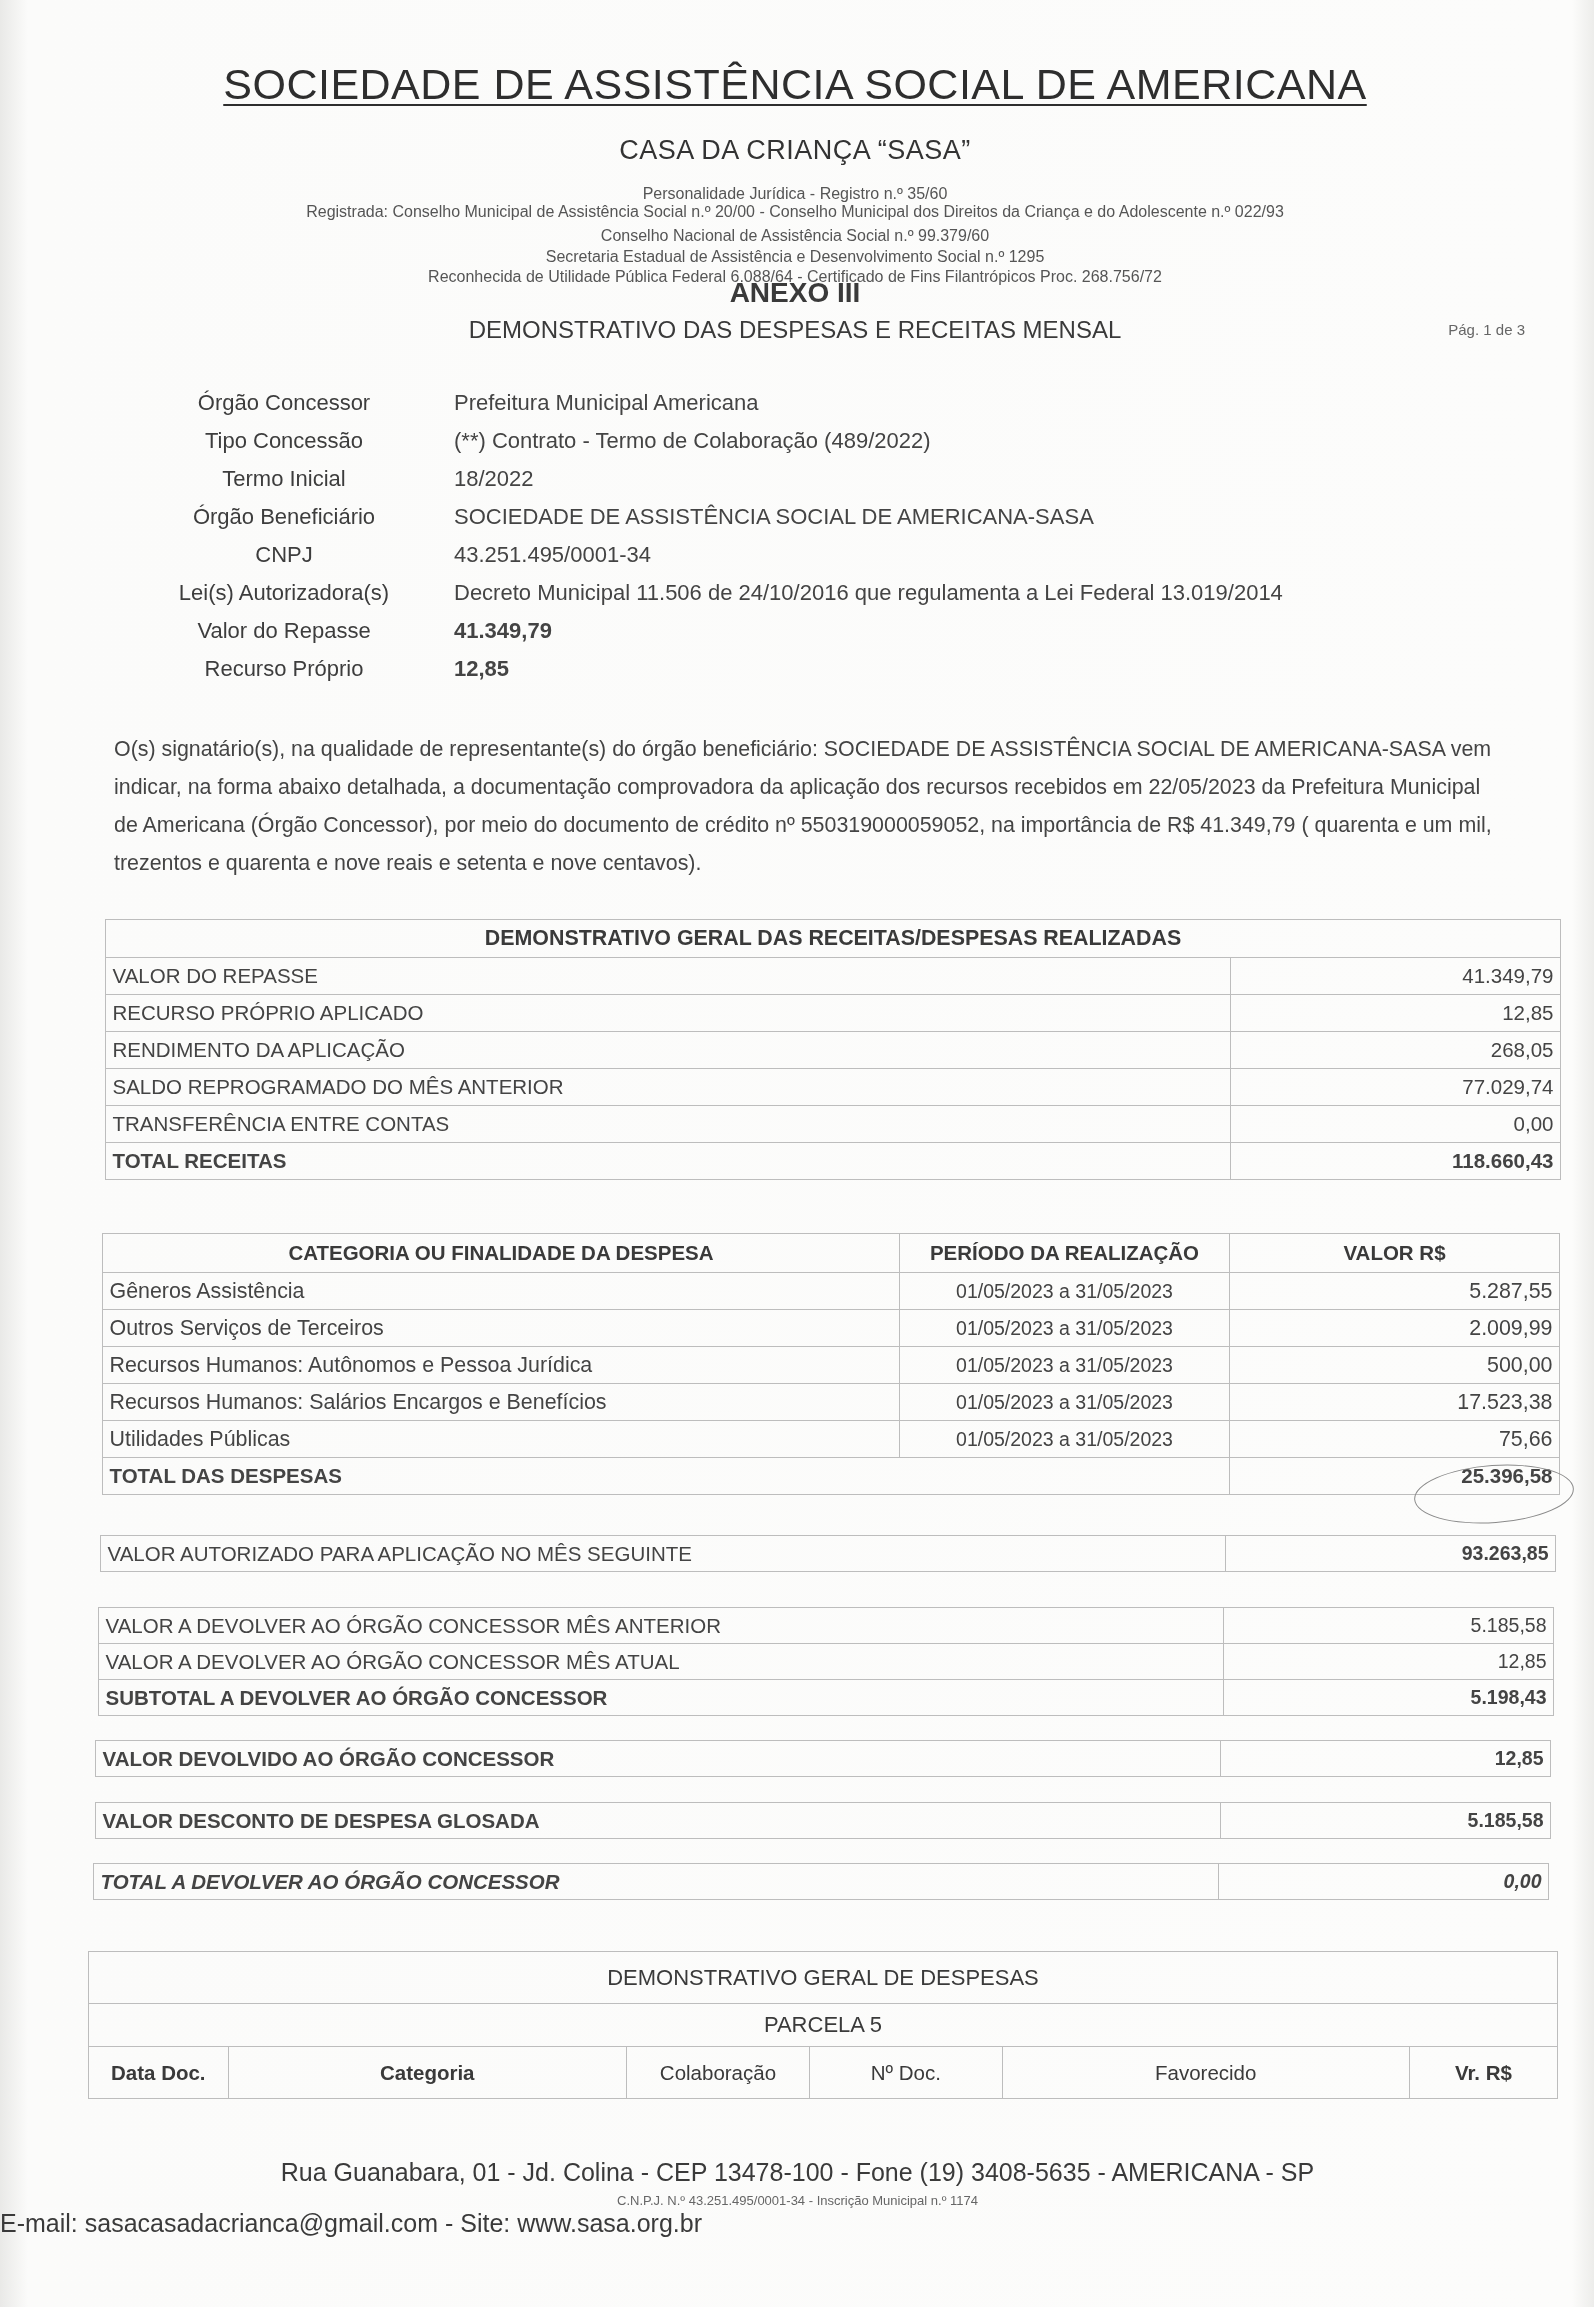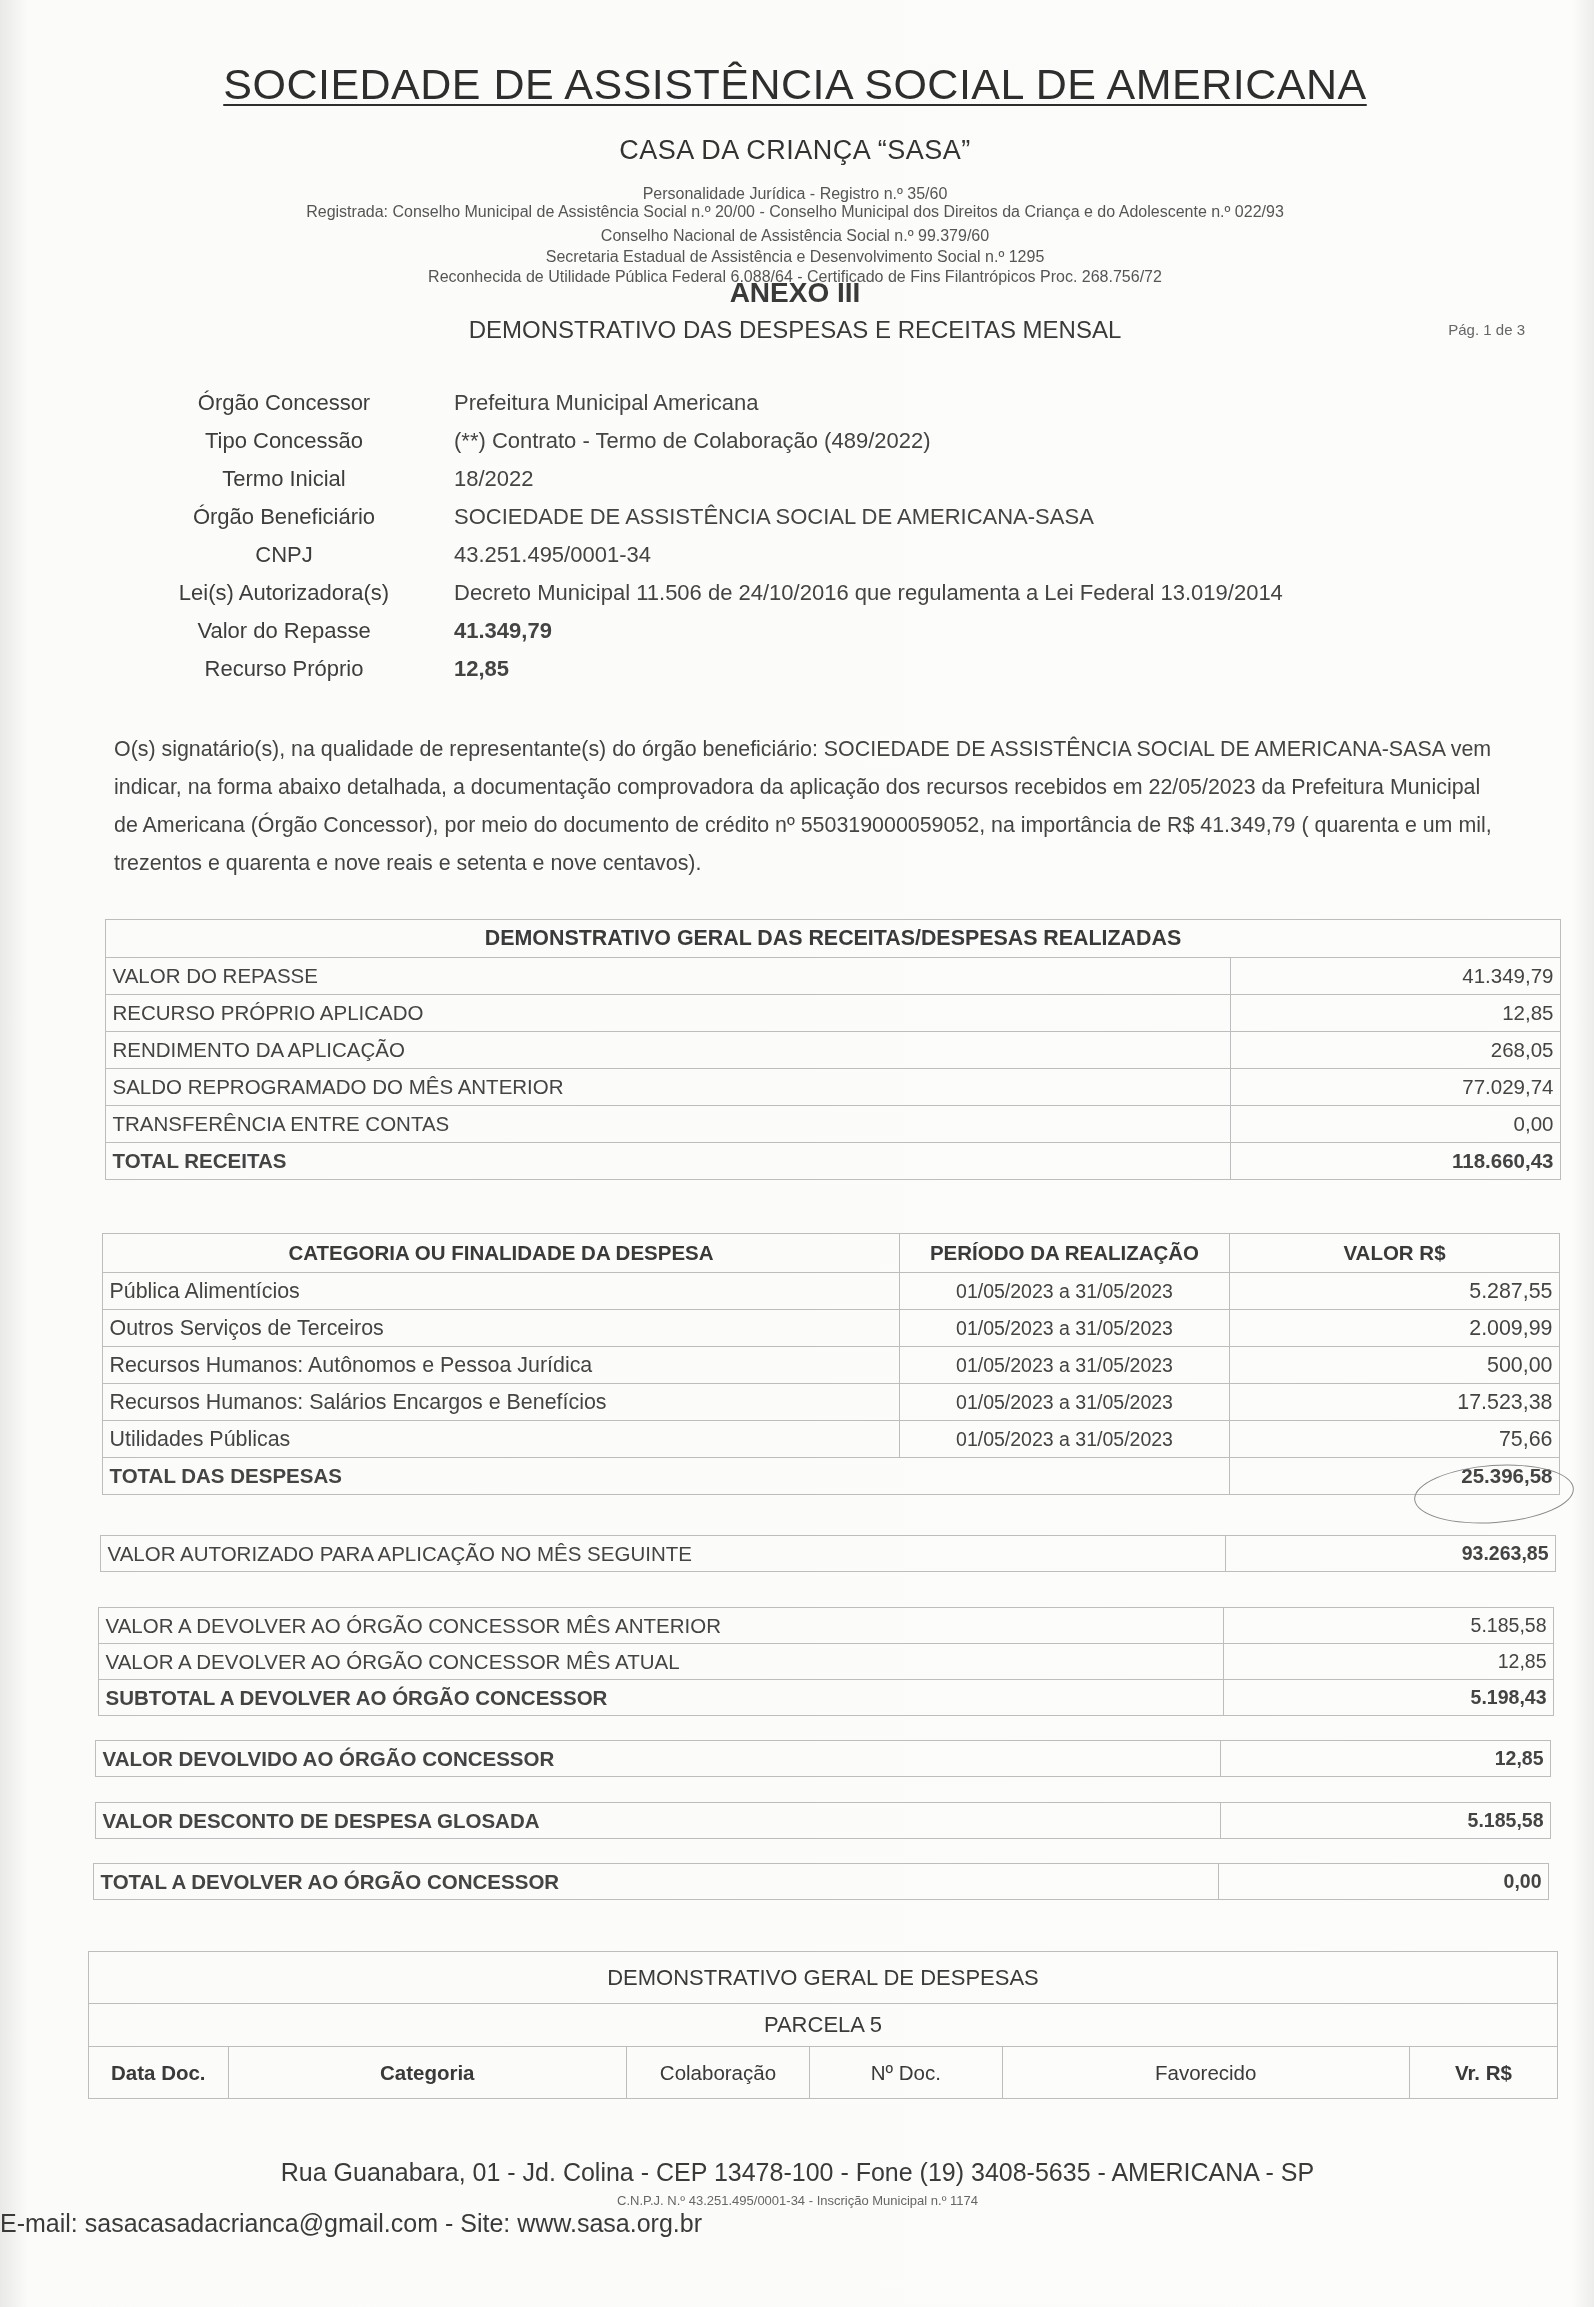--- a/index.html
+++ b/index.html
@@ -156,21 +156,21 @@
     </table>
 
   <table class="desp">
     <tbody>
         <tr>
       <th>CATEGORIA OU FINALIDADE DA DESPESA</th>
       <th>PERÍODO DA REALIZAÇÃO</th>
       <th>VALOR R$</th>
     </tr>
     <tr>
-      <td>Pública Alimentícios</td>
+      <td>Gêneros Assistência</td>
       <td class="per">01/05/2023 a 31/05/2023</td>
       <td class="val">5.287,55</td>
     </tr>
     <tr>
       <td>Outros Serviços de Terceiros</td>
       <td class="per">01/05/2023 a 31/05/2023</td>
       <td class="val">2.009,99</td>
     </tr>
     <tr>
       <td>Recursos Humanos: Autônomos e Pessoa Jurídica</td>
@@ -232,21 +232,21 @@
 
   <table class="sum" style="left:95px; top:1802px;">
     <tbody>
         <tr>
       <td class="bold">VALOR DESCONTO DE DESPESA GLOSADA</td>
       <td class="val bold">5.185,58</td>
     </tr>
   </tbody>
     </table>
 
-  <table class="sum" style="left:93px; top:1863px;">
+  <table class="sum" style="left:93px; top:1863px;font-style:italic;">
     <tbody>
         <tr>
       <td class="bold">TOTAL A DEVOLVER AO ÓRGÃO CONCESSOR</td>
       <td class="val bold">0,00</td>
     </tr>
   </tbody>
     </table>
 
   <table class="dg">
     <tbody>

